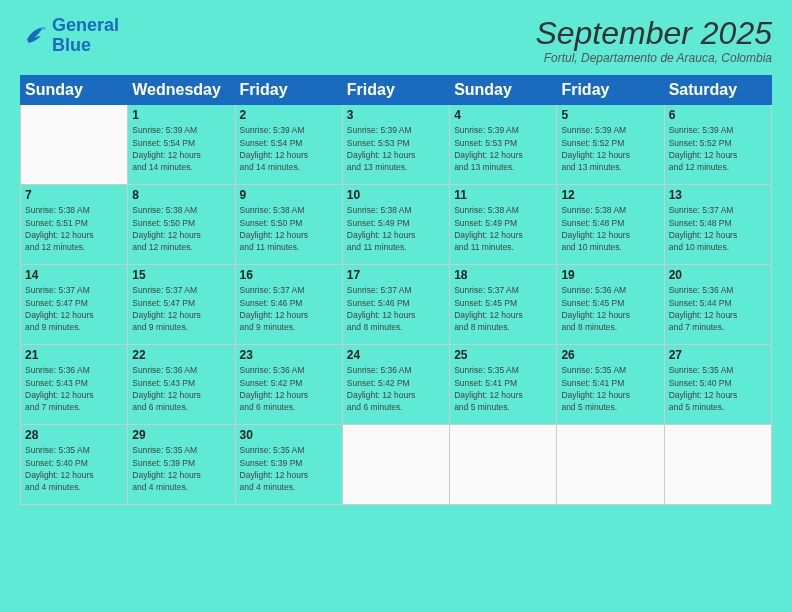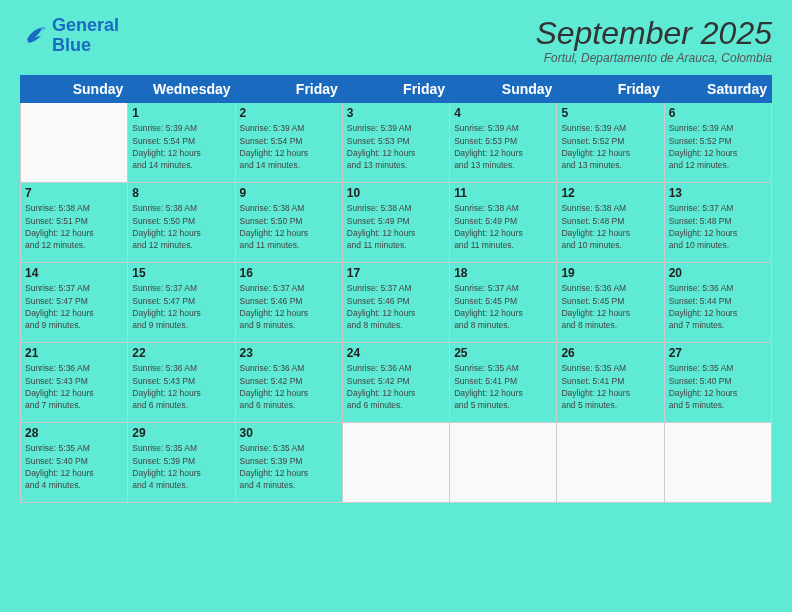--- a/index.html
+++ b/index.html
@@ -55,24 +55,24 @@
       color: #555;
     }
     .calendar {
       width: 100%;
       border-collapse: collapse;
       table-layout: fixed;
     }
     .calendar th {
       background: #1a6bbf;
       color: #fff;
-      font-size: 14px;
+      font-size: 16px;
       font-weight: bold;
       padding: 5px 4px;
-      text-align: right;
+      text-align: left;
       border: 1px solid #1a6bbf;
     }
     .calendar td {
       border: 1px solid #ccc;
       vertical-align: top;
       padding: 3px 4px;
       font-size: 9px;
       color: #444;
       height: 80px;
     }

